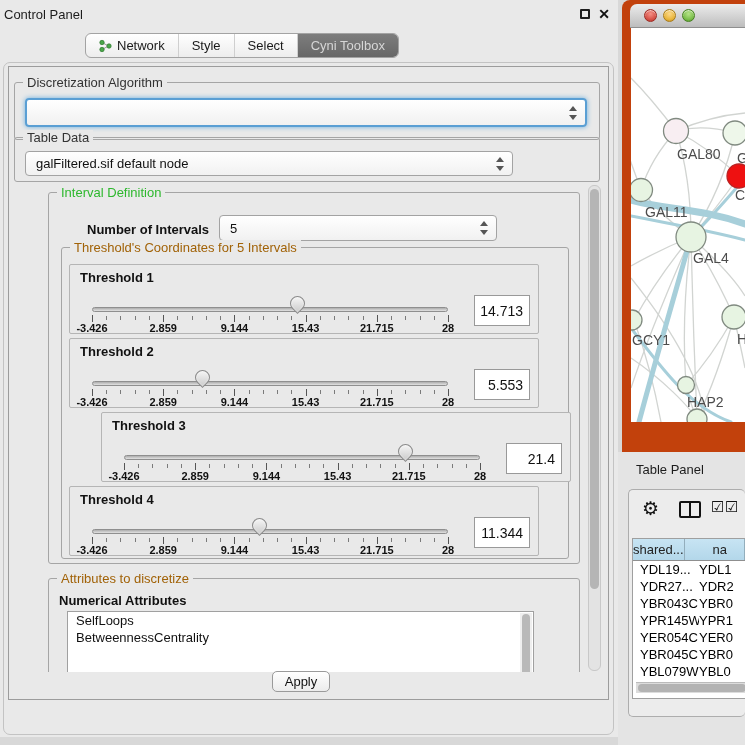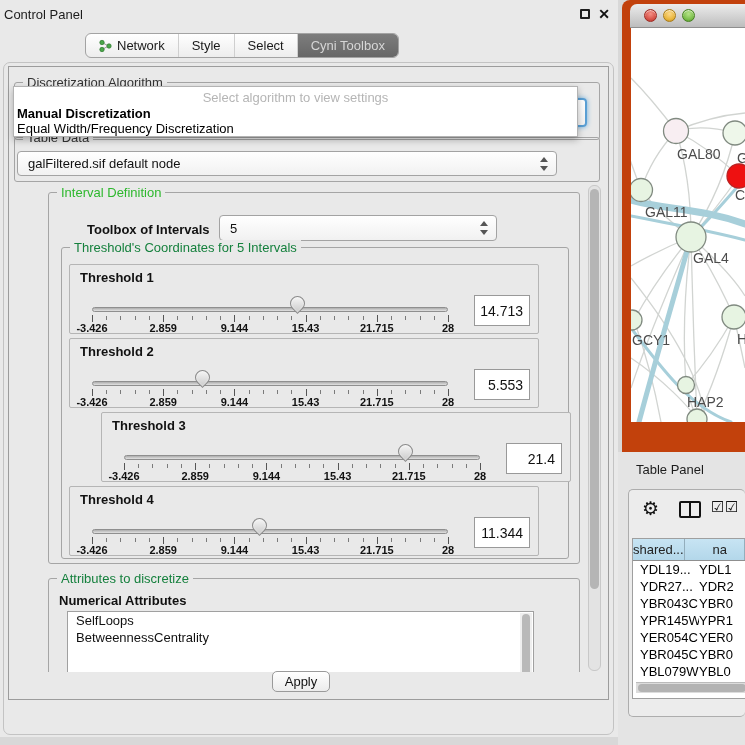--- a/index.html
+++ b/index.html
@@ -28,21 +28,21 @@
   .outer-frame { position:absolute; left:3px; top:62px; width:611px; height:673px;
     border:1px solid #c3c3c3; border-radius:7px; }
   .inner-frame { position:absolute; left:8px; top:66px; width:601px; height:634px;
     border:1px solid #9c9c9c; background:#e9e9e9; }
 
   
   .groupbox { position:absolute; border:1px solid #a5a5a5; border-radius:3px; }
   .legend { position:absolute; top:-8px; left:8px; background:#e9e9e9; padding:0 4px;
     font-size:13px; color:#333; white-space:nowrap; }
   .legend.green { color:#2eb82e; }
-  .legend.blue { color:#15803d; }
+  .legend.blue { color:#a16207; }
 
   
   .combo { position:absolute; background:linear-gradient(#ffffff,#f1f1f1); border:1px solid #a3a3a3;
     border-radius:4px; font-size:13px; color:#111; display:flex; align-items:center; padding-left:10px; }
   .combo.focus { border:2px solid #5a9fd4; box-shadow:0 0 5px #6aaede; }
   .spin { position:absolute; right:6px; top:50%; width:12px; height:14px; transform:translateY(-50%); }
   .spin::before { content:""; position:absolute; top:0; left:2px;
     border-left:4px solid transparent; border-right:4px solid transparent; border-bottom:5px solid #555; }
   .spin::after { content:""; position:absolute; bottom:0; left:2px;
     border-left:4px solid transparent; border-right:4px solid transparent; border-top:5px solid #555; }
@@ -170,40 +170,35 @@
   <div class="outer-frame"></div>
   <div class="inner-frame"></div>
 
   <div class="groupbox" style="left:14px; top:82px; width:586px; height:58px;">
     <div class="legend">Discretization Algorithm</div>
     <div class="combo focus" style="left:10px; top:15px; width:562px; height:29px;">
       <div class="spin"></div>
     </div>
   </div>
 
-  <div class="popup">
-    <div class="hint">Select algorithm to view settings</div>
-    <div class="opt1">Manual Discretization</div>
-    <div class="opt2">Equal Width/Frequency Discretization</div>
-  </div>
 
   <div class="groupbox" style="left:14px; top:137px; width:586px; height:45px;">
     <div class="legend">Table Data</div>
-    <div class="combo" style="left:2px; top:13px; width:540px; height:25px;">
+    <div class="combo" style="left:10px; top:13px; width:488px; height:25px;">
       <span>galFiltered.sif default node</span>
       <div class="spin"></div>
     </div>
   </div>
 
   <div class="scrollpane">
 
     <div class="groupbox" style="left:36px; top:8px; width:532px; height:372px;">
       <div class="legend green">Interval Definition</div>
 
-      <div class="lbl-bold" style="left:38px; top:29px;">Toolbox of Intervals</div>
+      <div class="lbl-bold" style="left:38px; top:29px;">Number of Intervals</div>
       <div class="combo" style="left:170px; top:22px; width:278px; height:26px;">
         <span>5</span>
         <div class="spin"></div>
       </div>
 
       <div class="groupbox" style="left:12px; top:54px; width:508px; height:312px;">
         <div class="legend blue">Threshold's Coordinates for 5 Intervals</div>
         <div>
             <div class="trow" style="top: 16px;">
     <div class="t-label">Threshold 1</div>

